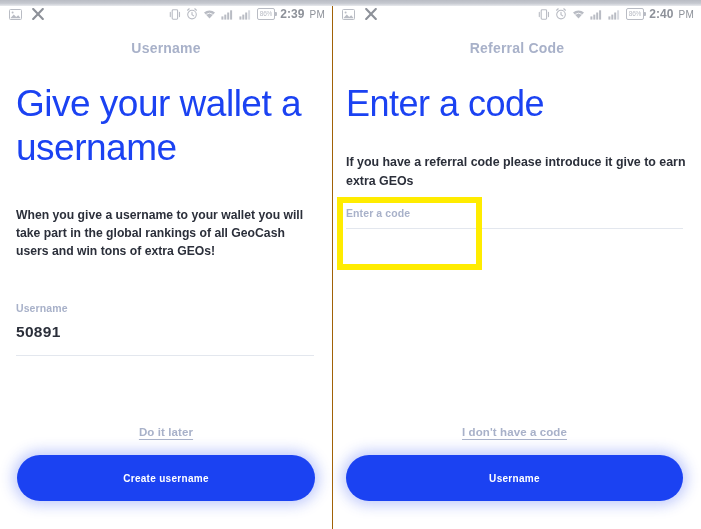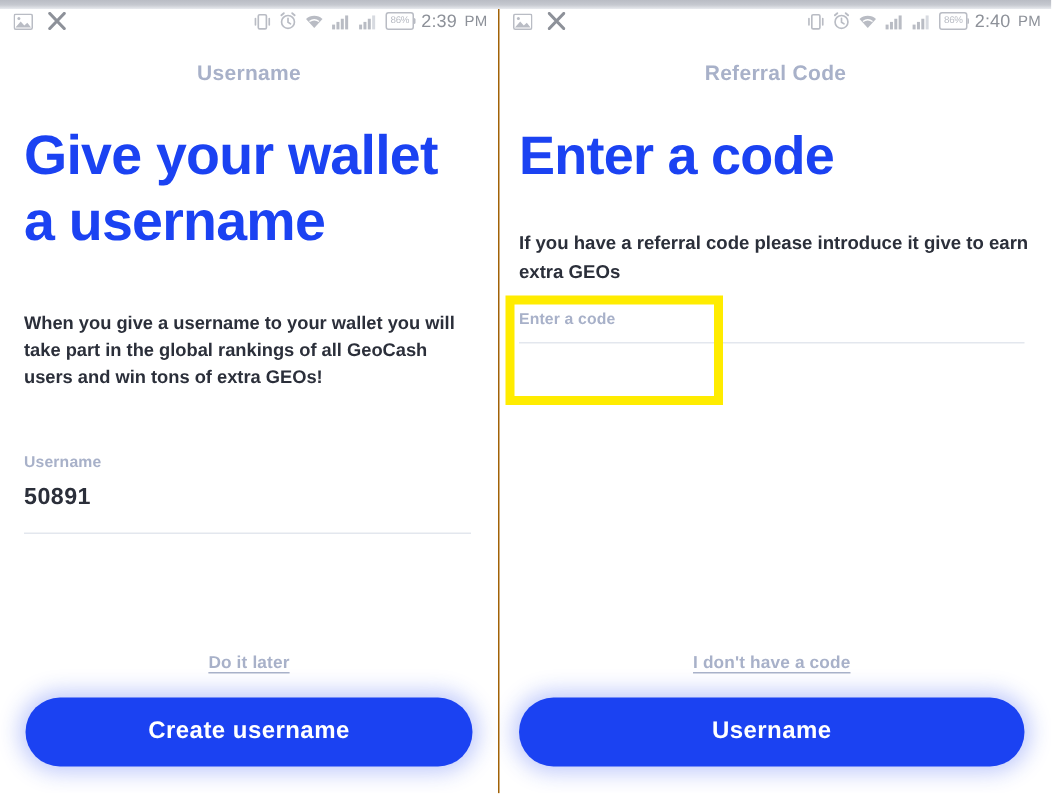--- a/index.html
+++ b/index.html
@@ -77,39 +77,39 @@
     right: -2.5px;
     top: 2.5px;
     width: 1.5px;
     height: 4px;
     background: #b9bcc4;
     border-radius: 0 1px 1px 0;
   }
   .sb-time {
     font-size: 12px;
     color: #8d9199;
-    font-weight: 400;
+    font-weight: 700;
     letter-spacing: 0.1px;
   }
   .sb-ampm { font-size: 10px; color: #8d9199; letter-spacing: 0.2px; }
 
   
   .page-title {
     text-align: center;
     font-size: 14px;
     font-weight: bold;
     color: #a8b1c9;
     letter-spacing: 0.2px;
     margin-top: 12px;
   }
 
   
   .headline {
     color: #1b42f2;
-    font-weight: bold;
+    font-weight: normal;
     letter-spacing: -0.5px;
     margin: 0;
   }
   .left .headline {
     font-size: 37px;
     line-height: 44px;
     padding: 26px 18px 0 16px;
   }
   .right .headline {
     font-size: 36px;
@@ -162,21 +162,21 @@
     border: 6px solid #ffec00;
     box-sizing: border-box;
     z-index: 4;
     pointer-events: none;
   }
 
   
   .actions {
     position: absolute;
     left: 0;
-    bottom: 18px;
+    bottom: 28px;
     width: 100%;
     box-sizing: border-box;
   }
   .left .actions  { padding: 0 17px; }
   .right .actions { padding: 0 18px 0 13px; }
 
   .secondary-link {
     display: block;
     text-align: center;
     font-size: 11.5px;
@@ -187,21 +187,21 @@
     margin-bottom: 17px;
     letter-spacing: 0.1px;
   }
   .primary-button {
     display: block;
     width: 100%;
     border: none;
     background: #1b42f2;
     color: #ffffff;
     font-family: "Liberation Sans", sans-serif;
-    font-size: 16px;
+    font-size: 10px;
     font-weight: bold;
     letter-spacing: 0.3px;
     border-radius: 26px;
     height: 46px;
     cursor: pointer;
     box-shadow: 0 0 14px 4px rgba(27,66,242,0.28);
   }
 </style>
 </head>
 <body>

